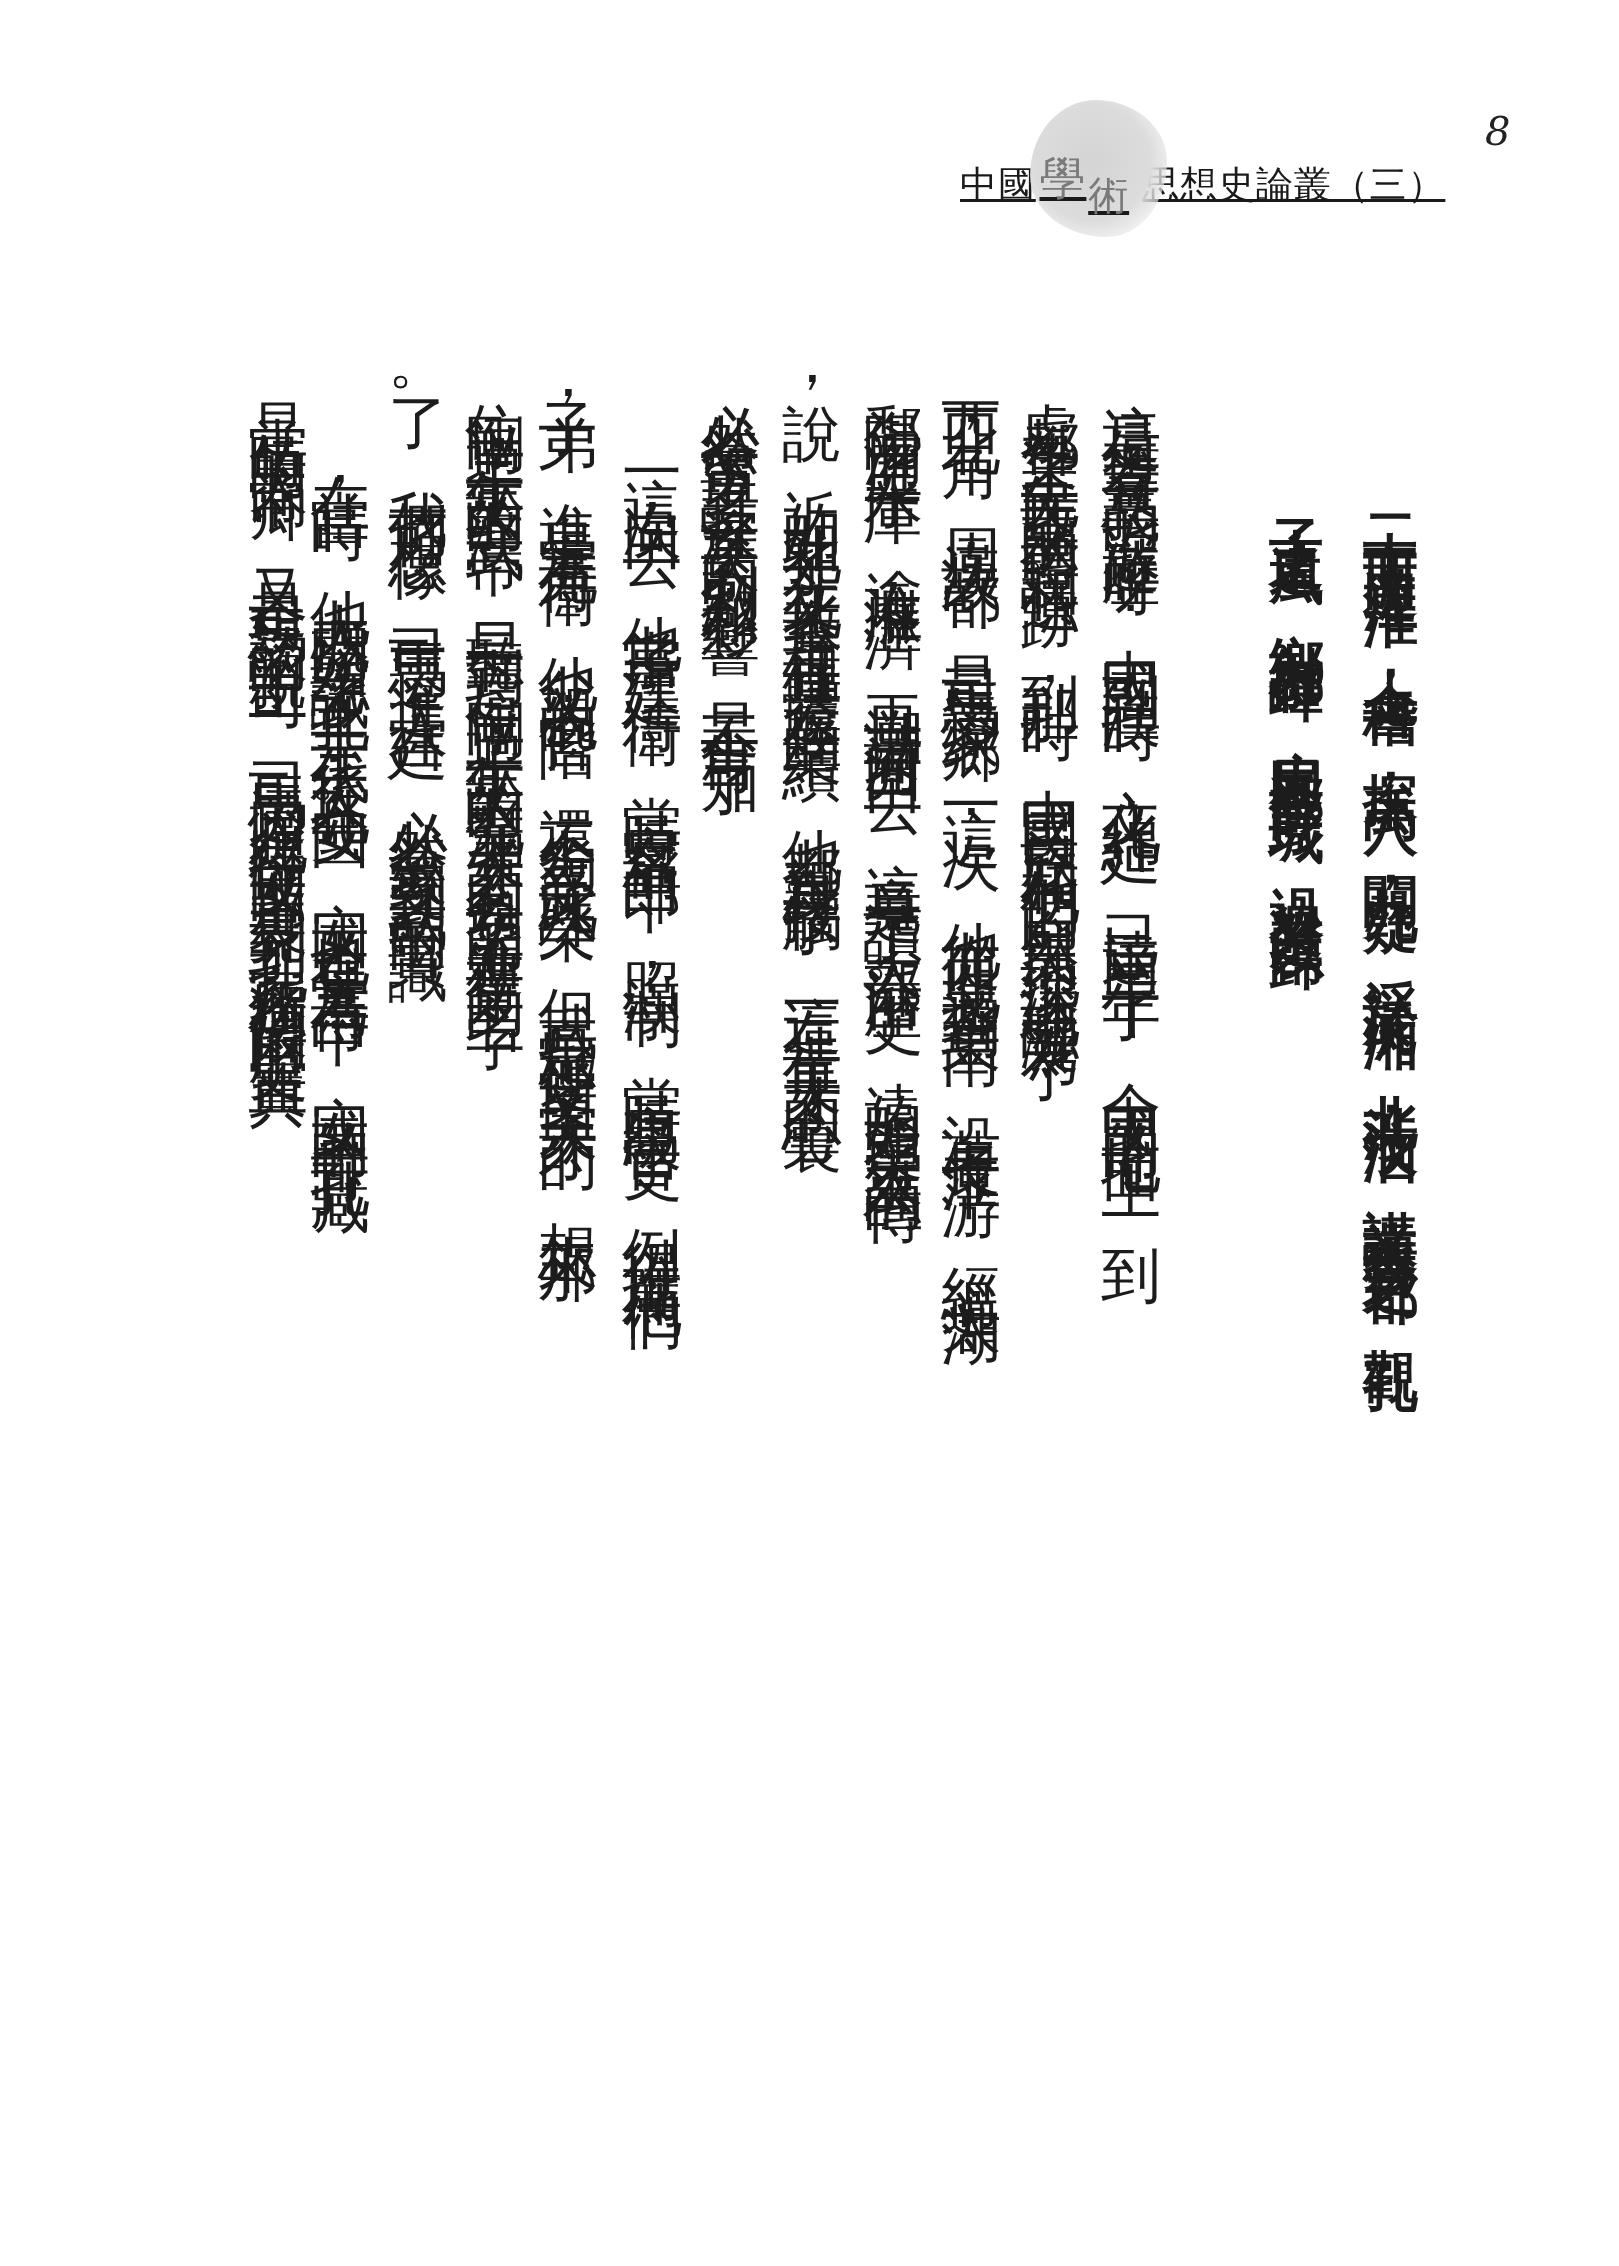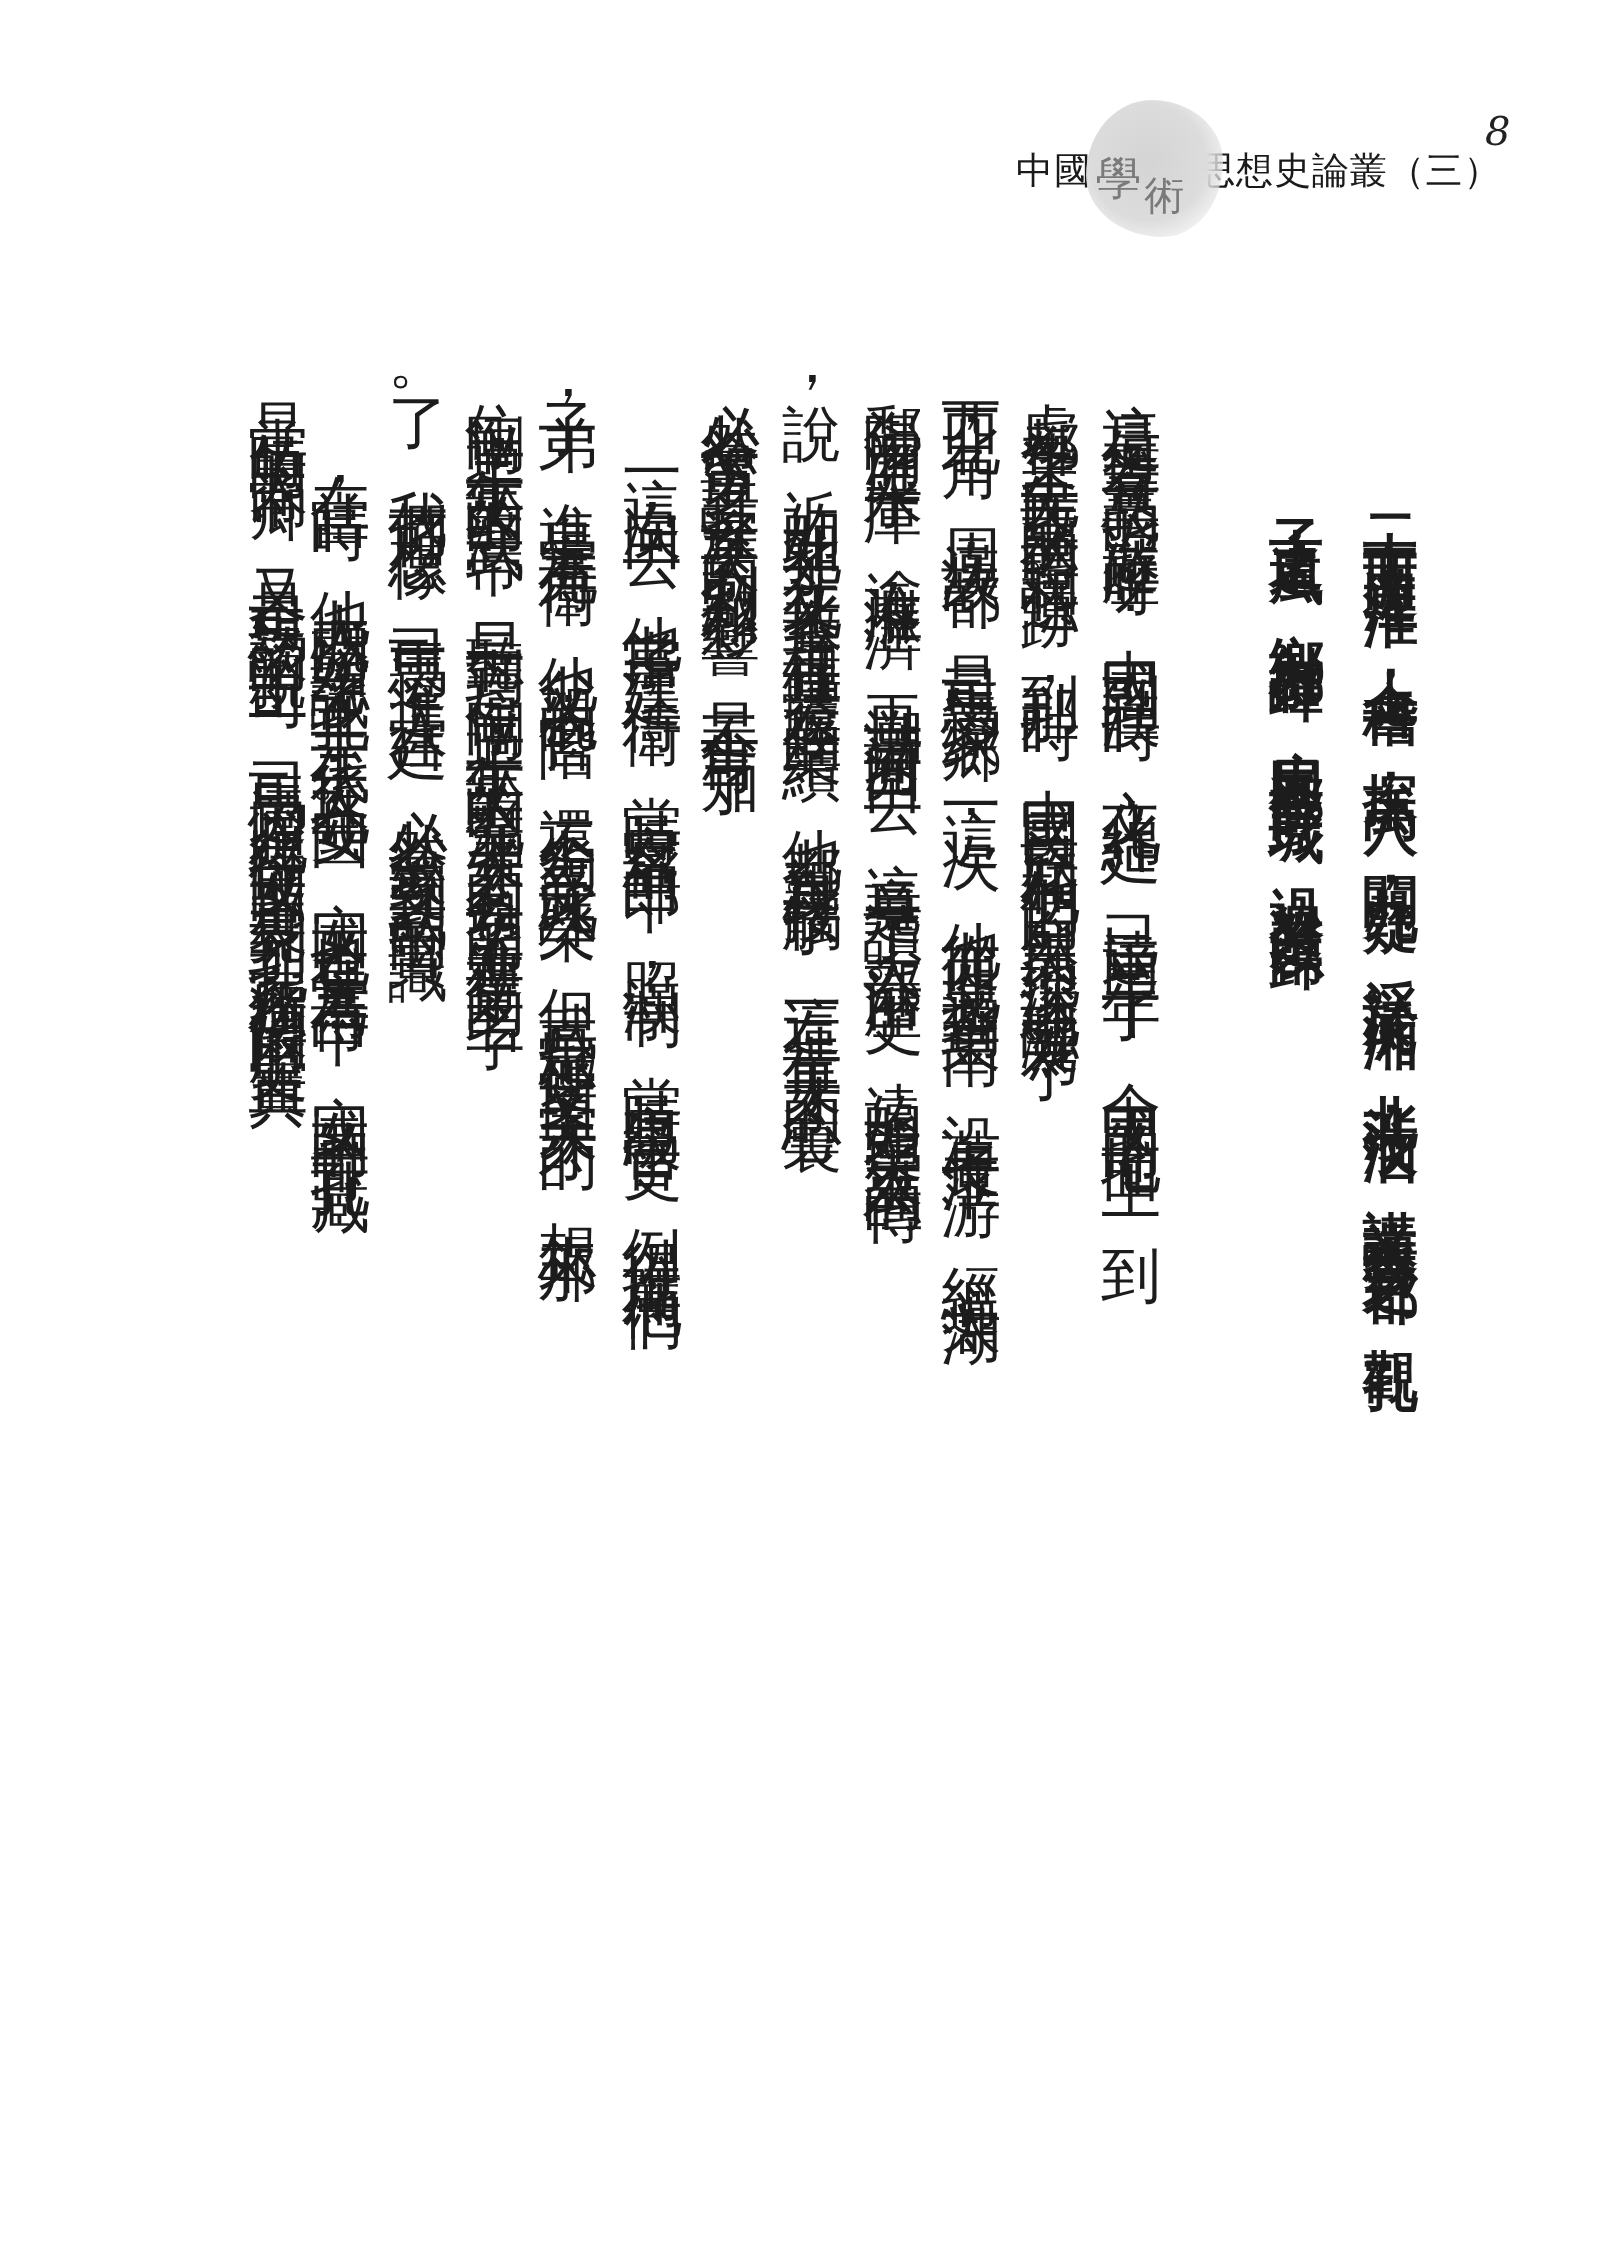--- a/index.html
+++ b/index.html
@@ -20,29 +20,30 @@
       position: absolute;
       left: 1485px;
       top: 108px;
       font-family: "DejaVu Serif", serif;
       font-style: italic;
       font-size: 40px;
       color: #222;
     }
     .header {
       position: absolute;
-      left: 1016px;
+      left: 960px;
       top: 146px;
       height: 64px;
       display: flex;
-      align-items: flex-start;
+      align-items: flex-end;
       font-family: "DejaVu Sans", sans-serif;
       font-size: 37px;
       color: #1a1a1a;
       letter-spacing: 0.9px;
+      text-decoration: underline;
     }
     .header .logo-wrap {
       position: relative;
       display: inline-flex;
       align-items: center;
       margin: 0 3.7px;
       width: 99px;
       height: 64px;
     }
     .header .logo-blob {

